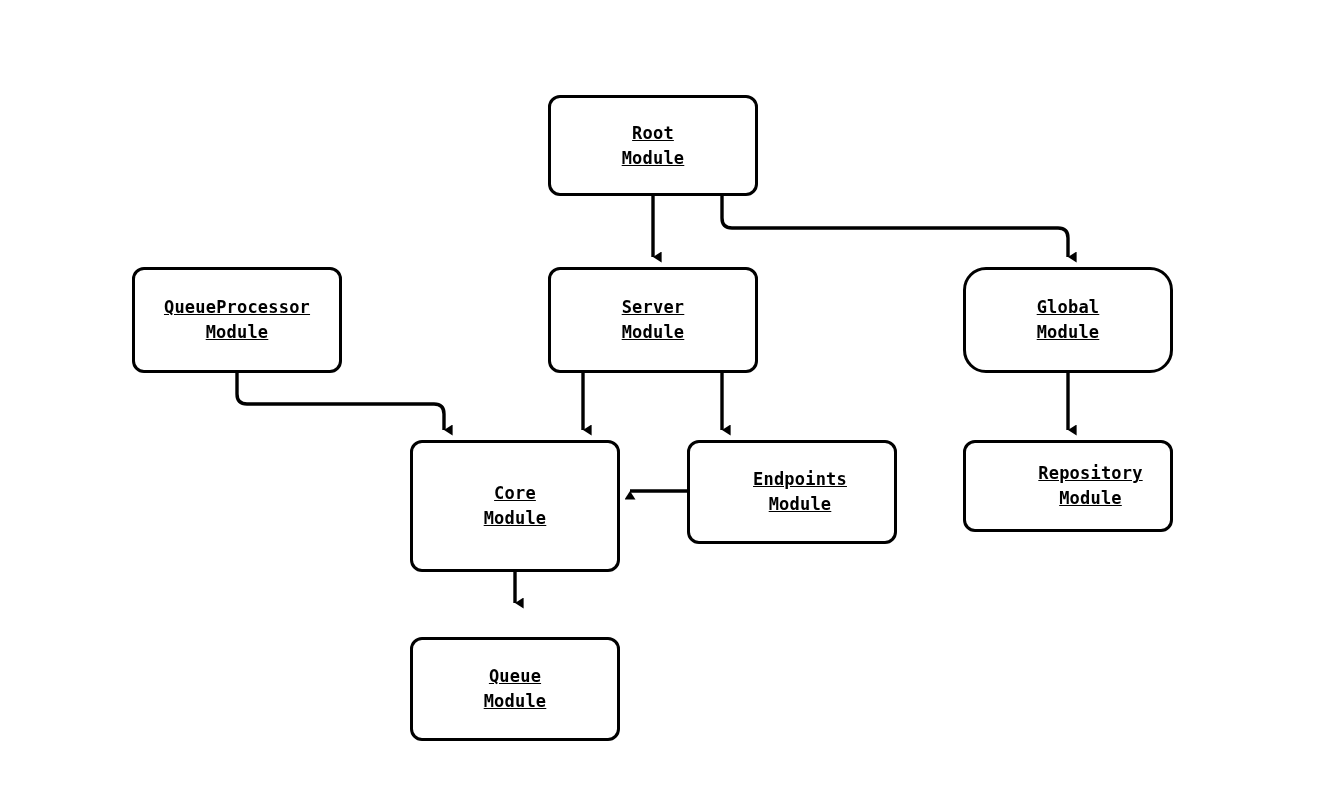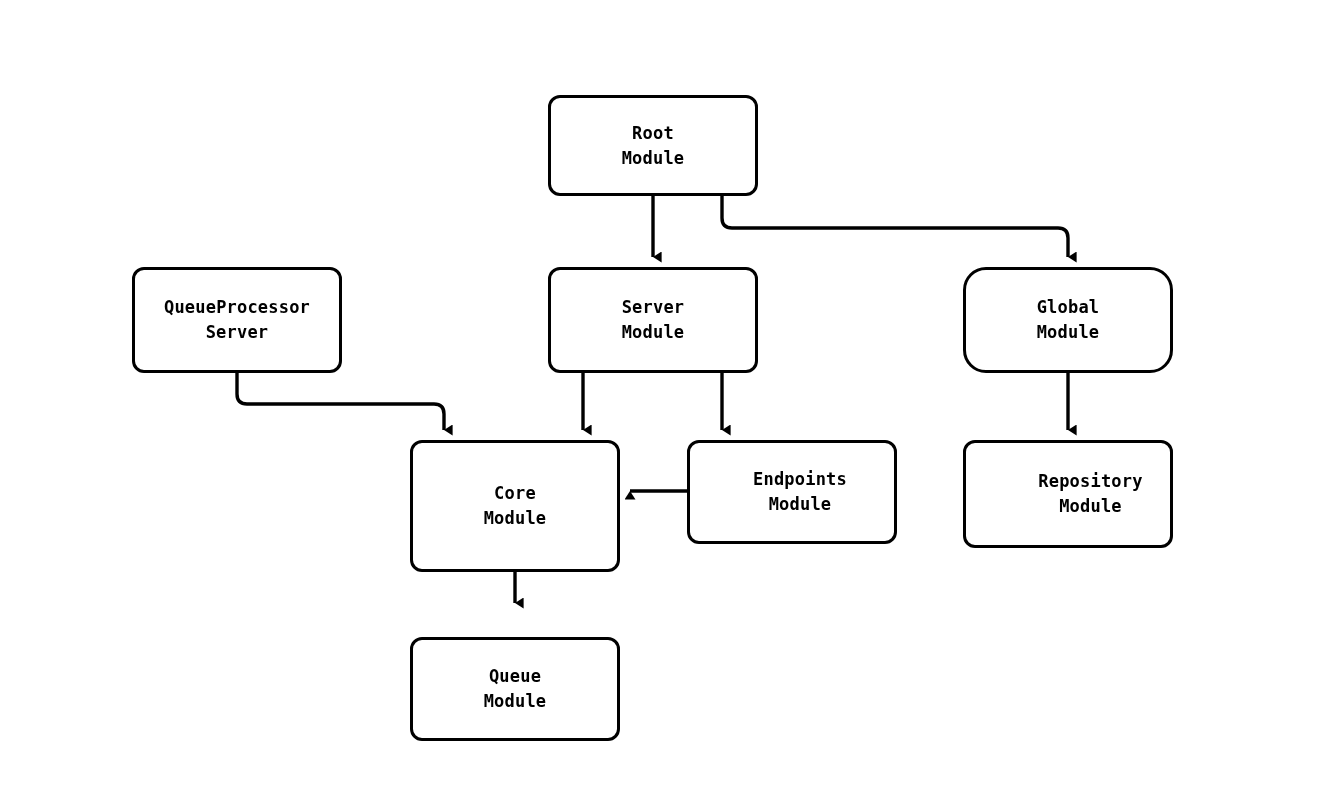--- a/index.html
+++ b/index.html
@@ -26,20 +26,21 @@
   .node {
     position: absolute;
     box-sizing: border-box;
     background: #ffffff;
     border: 3px solid #000000;
     border-radius: 12px;
     display: flex;
     align-items: center;
     justify-content: center;
     z-index: 2;
+    text-decoration: underline;
   }
   .node-label {
     text-align: center;
     font-size: 17px;
     font-weight: 700;
     line-height: 1.45;
     color: #000000;
     letter-spacing: 0.2px;
     white-space: pre-line;
   }
@@ -80,21 +81,21 @@
     </g>
   </svg>
 
   <div class="node" style="left:548px; top:95px; width:210px; height:101px;">
     <div class="node-label">Root
 Module</div>
   </div>
 
   <div class="node" style="left:132px; top:267px; width:210px; height:106px;">
     <div class="node-label">QueueProcessor
-Server</div>
+Module</div>
   </div>
 
   <div class="node" style="left:548px; top:267px; width:210px; height:106px;">
     <div class="node-label">Server
 Module</div>
   </div>
 
   <div class="node" style="left:963px; top:267px; width:210px; height:106px;border-radius:23px;">
     <div class="node-label">Global
 Module</div>
@@ -103,21 +104,21 @@
   <div class="node" style="left:410px; top:440px; width:210px; height:132px;">
     <div class="node-label">Core
 Module</div>
   </div>
 
   <div class="node" style="left:687px; top:440px; width:210px; height:104px;padding-left:16px;">
     <div class="node-label">Endpoints
 Module</div>
   </div>
 
-  <div class="node" style="left:963px; top:440px; width:210px; height:108px;padding-left:45px;">
+  <div class="node" style="left:963px; top:440px; width:210px; height:92px;padding-left:45px;">
     <div class="node-label">Repository
 Module</div>
   </div>
 
   <div class="node" style="left:410px; top:613px; width:210px; height:104px;margin-top:24px;">
     <div class="node-label">Queue
 Module</div>
   </div>
 
 </div>

